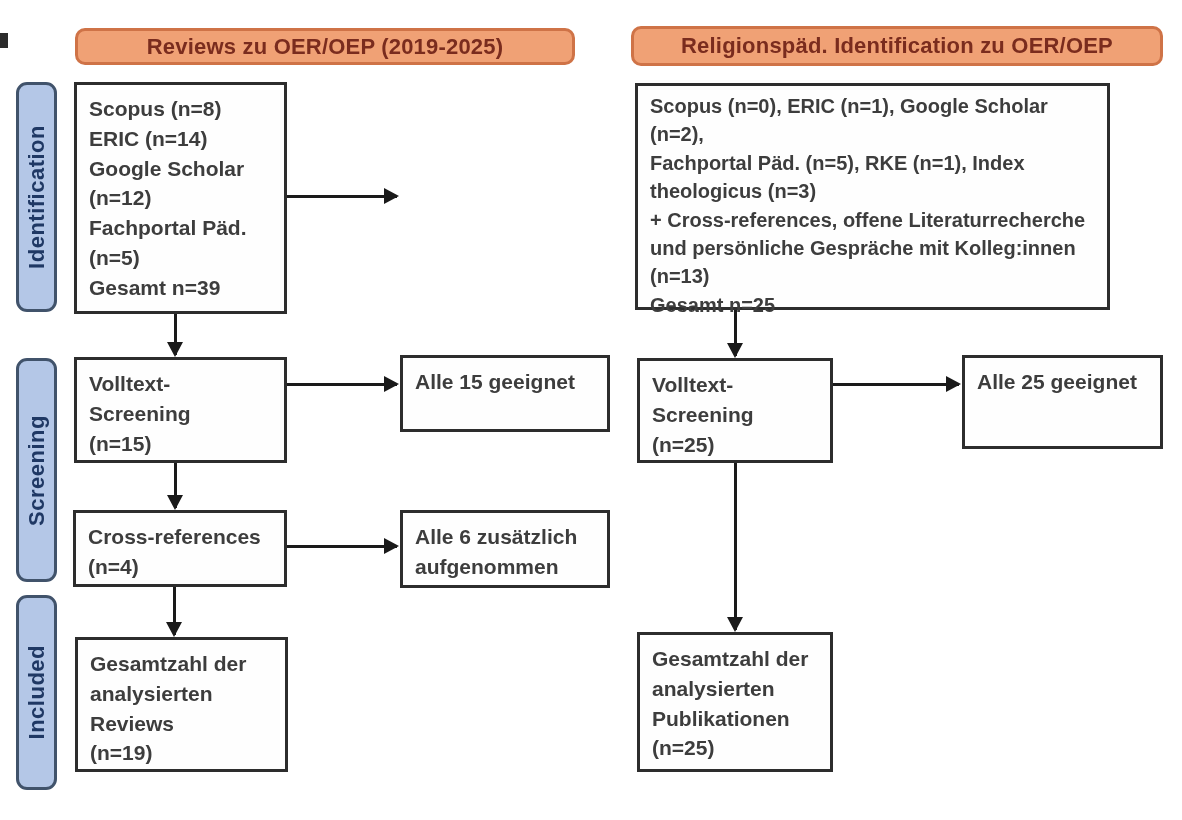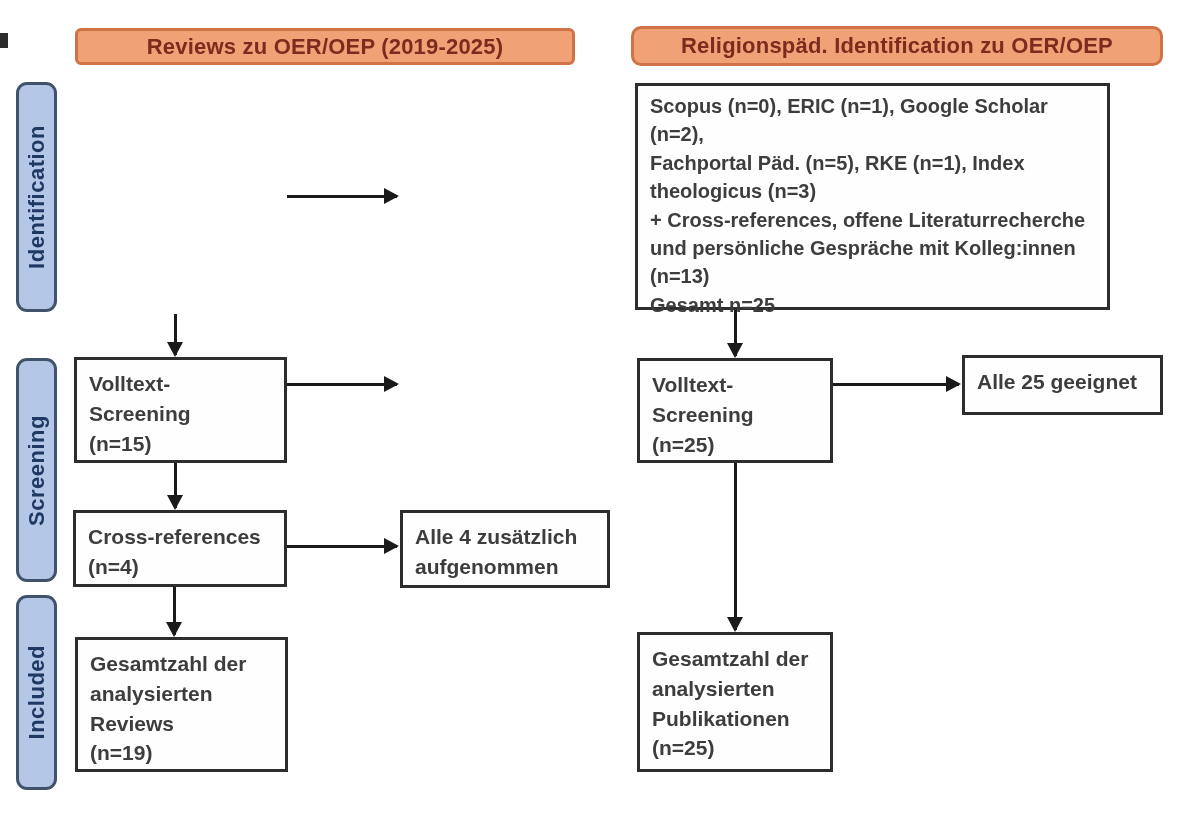--- a/index.html
+++ b/index.html
@@ -49,68 +49,76 @@
   }
   .artifact{position:absolute;background:#2c2c2c;}
 </style>
 </head>
 <body>
 
 <div class="canvas">
 
   <div class="artifact" style="left:0;top:33px;width:8px;height:15px;"></div>
 
-  <div class="col-header" style="left:75px;top:28px;width:500px;height:37px;border-radius:6px;">
+  <div class="col-header" style="left:75px;top:28px;width:500px;height:37px;">
     <span>Reviews zu OER/OEP (2019-2025)</span>
   </div>
   <div class="col-header" style="left:631px;top:26px;width:532px;height:40px;">
     <span>Religionspäd. Identification zu OER/OEP</span>
   </div>
 
   <div class="stage" style="left:16px;top:82px;width:41px;height:230px;">
     <span class="stage-text">Identification</span>
   </div>
   <div class="stage" style="left:16px;top:358px;width:41px;height:224px;">
     <span class="stage-text">Screening</span>
   </div>
   <div class="stage" style="left:16px;top:595px;width:41px;height:195px;">
     <span class="stage-text">Included</span>
   </div>
 
+  <div class="fbox" style="left:74px;top:82px;width:213px;height:232px;">Scopus (n=8)
+ERIC (n=14)
+Google Scholar
+(n=12)
+Fachportal Päd.
+(n=5)
+Gesamt n=39</div>
 
 
   <div class="fbox" style="left:74px;top:357px;width:213px;height:106px;">Volltext-
 Screening
 (n=15)</div>
 
+  <div class="fbox" style="left:400px;top:355px;width:210px;height:77px;">Alle 15 geeignet</div>
 
   <div class="fbox" style="left:73px;top:510px;width:214px;height:77px;">Cross-references
 (n=4)</div>
 
-  <div class="fbox" style="left:400px;top:510px;width:210px;height:78px;">Alle 4 zusätzlich
+  <div class="fbox" style="left:400px;top:510px;width:210px;height:78px;">Alle 6 zusätzlich
 aufgenommen</div>
 
   <div class="fbox" style="left:75px;top:637px;width:213px;height:135px;">Gesamtzahl der
 analysierten
 Reviews
 (n=19)</div>
 
   <div class="fbox dense" style="left:635px;top:83px;width:475px;height:227px;">Scopus (n=0), ERIC (n=1), Google Scholar (n=2),
 Fachportal Päd. (n=5), RKE (n=1), Index
 theologicus (n=3)
 + Cross-references, offene Literaturrecherche
 und persönliche Gespräche mit Kolleg:innen
 (n=13)
 Gesamt n=25</div>
 
   <div class="fbox" style="left:637px;top:358px;width:196px;height:105px;">Volltext-
 Screening
 (n=25)</div>
 
-  <div class="fbox" style="left:962px;top:355px;width:201px;height:60px;">Alle 25 geeignet</div>
+  <div class="fbox" style="left:962px;top:355px;width:201px;height:94px;">Alle 25 geeignet</div>
 
   <div class="fbox" style="left:637px;top:632px;width:196px;height:140px;">Gesamtzahl der
 analysierten
 Publikationen
 (n=25)</div>
 
   <div class="arrow-h" style="left:287px;top:195px;width:110px;"></div>
   <div class="arrow-v" style="left:174px;top:314px;height:41px;"></div>
   <div class="arrow-h" style="left:287px;top:383px;width:110px;"></div>
   <div class="arrow-v" style="left:174px;top:463px;height:45px;"></div>

